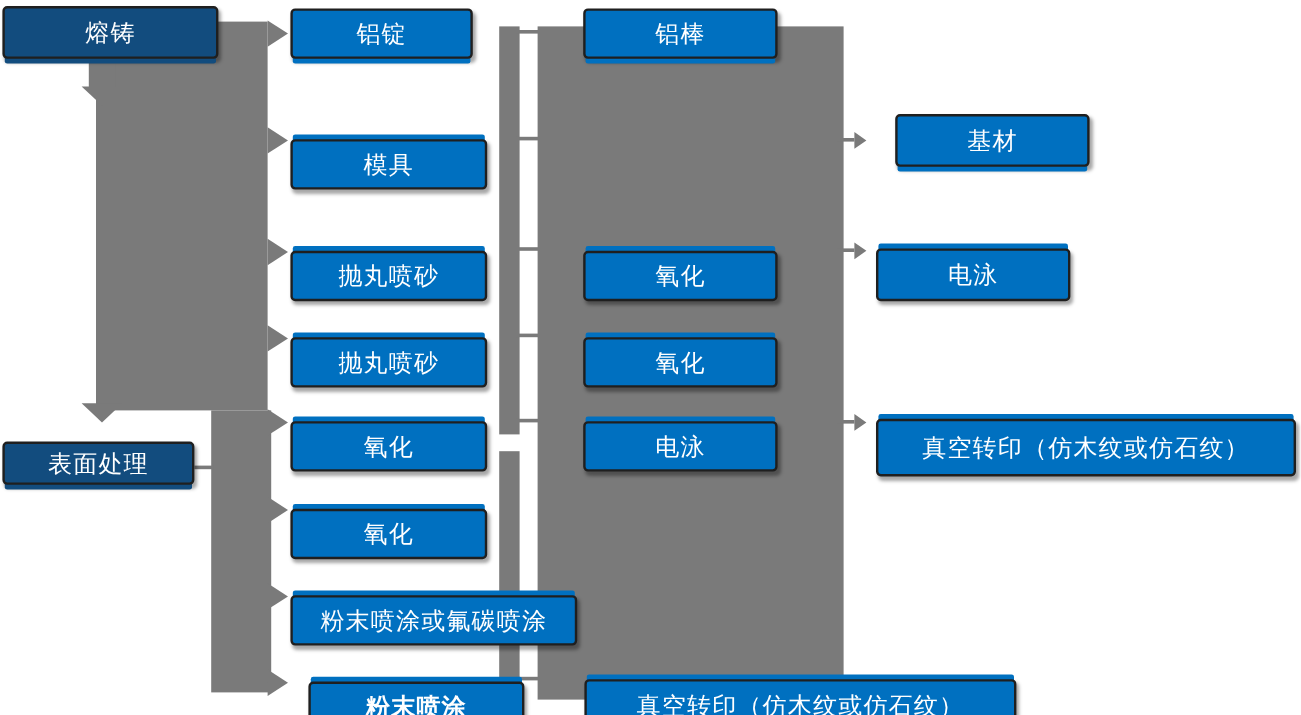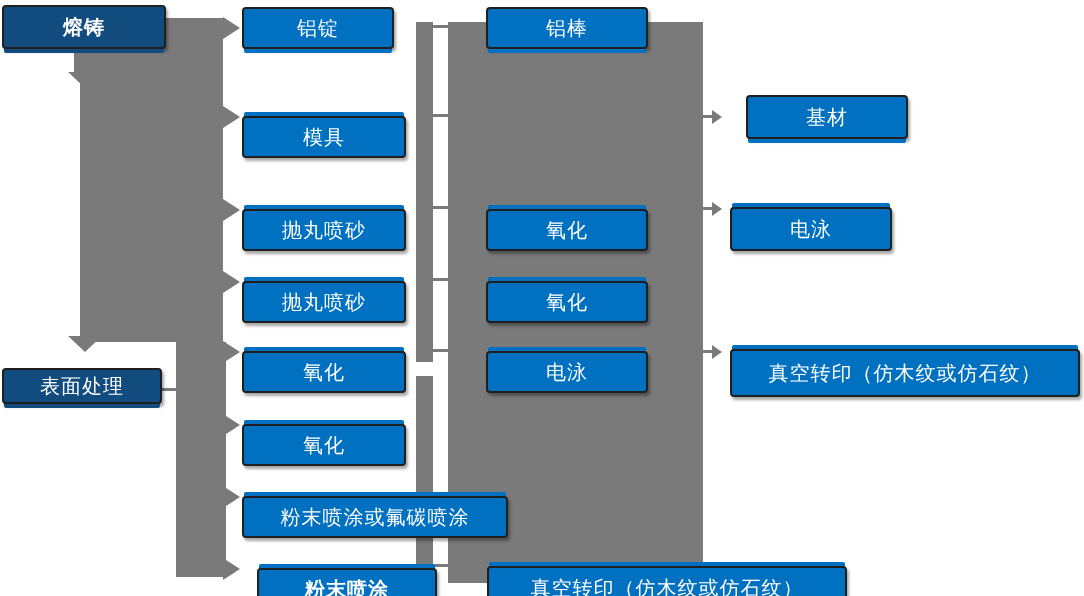--- a/index.html
+++ b/index.html
@@ -76,21 +76,21 @@
 
   <div class="thin" style="left:162px;top:388px;width:16px;"></div>
 
   <div class="thin" style="left:698px;top:115px;width:14px;"></div>
   <div class="tri right small" style="left:712px;top:110px;"></div>
   <div class="thin" style="left:698px;top:207px;width:14px;"></div>
   <div class="tri right small" style="left:712px;top:202px;"></div>
   <div class="thin" style="left:698px;top:350px;width:14px;"></div>
   <div class="tri right small" style="left:712px;top:345px;"></div>
 
-  <div class="box dark echo-below" style="left:2px;top:5px;width:164px;height:44px;font-weight:bold;">
+  <div class="box dark echo-below" style="left:2px;top:5px;width:180px;height:44px;">
       <span>熔铸</span>
     </div>
   <div class="box dark echo-below" style="left:2px;top:368px;width:160px;height:36px;">
       <span>表面处理</span>
     </div>
 
   <div class="box blue echo-below" style="left:242px;top:7px;width:152px;height:42px;">
       <span>铝锭</span>
     </div>
   <div class="box blue echo-above" style="left:242px;top:96px;width:164px;height:42px;">
@@ -101,21 +101,21 @@
     </div>
   <div class="box blue echo-above" style="left:242px;top:261px;width:164px;height:42px;">
       <span>抛丸喷砂</span>
     </div>
   <div class="box blue echo-above" style="left:242px;top:331px;width:164px;height:42px;">
       <span>氧化</span>
     </div>
   <div class="box blue echo-above" style="left:242px;top:404px;width:164px;height:42px;">
       <span>氧化</span>
     </div>
-  <div class="box blue echo-above" style="left:242px;top:476px;width:266px;height:42px;">
+  <div class="box blue echo-above" style="left:242px;top:476px;width:239px;height:42px;">
       <span>粉末喷涂或氟碳喷涂</span>
     </div>
   <div class="box blue echo-above" style="left:257px;top:548px;width:180px;height:42px;font-weight:bold;">
       <span>粉末喷涂</span>
     </div>
 
   <div class="box blue echo-below" style="left:486px;top:7px;width:162px;height:42px;">
       <span>铝棒</span>
     </div>
   <div class="box blue echo-above" style="left:486px;top:189px;width:162px;height:42px;">

